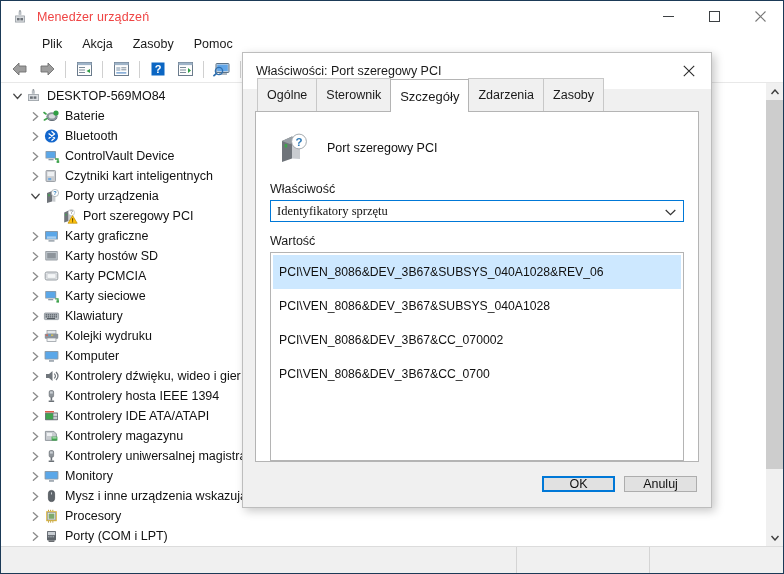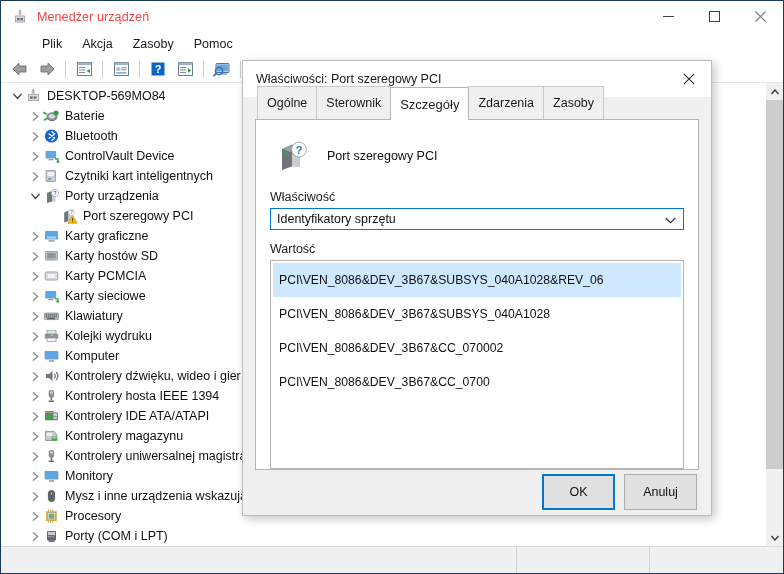--- a/index.html
+++ b/index.html
@@ -90,21 +90,21 @@
     flex:0 0 26px;height:26px;background:#f0f0f0;border-top:1px solid #dcdcdc;
     display:flex;align-items:stretch;
   }
   .sb-pane{height:100%;border-right:1px solid #d4d4d4;box-sizing:border-box;}
   .sb-pane.grow{flex:1 1 auto;}
   .sb-pane.fixed1{width:133px;}
   .sb-pane.fixed2{width:133px;border-right:none;}
 
   
   .dialog{
-    position:absolute;left:242px;top:60px;width:470px;height:456px;
+    position:absolute;left:242px;top:52px;width:470px;height:456px;
     background:#f0f0f0;
     border:1px solid #bdbdbd;
     box-sizing:border-box;
     box-shadow:3px 3px 9px rgba(0,0,0,.22);
     display:flex;flex-direction:column;
   }
   .dlg-title{
     height:36px;flex:0 0 36px;background:#fff;display:flex;align-items:center;
     position:relative;
   }
@@ -132,21 +132,21 @@
     flex:1 1 auto;background:#fff;border:1px solid #b4b4b4;
     position:relative;padding:14px 14px 0 14px;box-sizing:border-box;
   }
   .dev-head{display:flex;align-items:center;height:44px;}
   .dev-icon{width:34px;height:34px;position:relative;margin-left:6px;flex:0 0 34px;}
   .dev-name{margin-left:17px;font-size:12.5px;color:#111;}
 
   .field-label{font-size:12.5px;color:#1a1a1a;margin-top:12px;margin-bottom:4px;}
   .combo{
     height:22px;border:1px solid #0078d7;background:#fff;display:flex;align-items:center;
-    position:relative;box-sizing:border-box;
+    position:relative;box-sizing:border-box;font-family:Liberation Serif, serif;
   }
   .combo-text{font-size:12.5px;padding-left:6px;color:#111;}
   .combo-arrow{
     position:absolute;right:7px;top:0;height:22px;display:flex;align-items:center;
     color:#2b2b2b;font-size:9px;
   }
   .valbox{
     margin-top:4px;border:1px solid #b4b4b4;background:#fff;
     height:209px;box-sizing:border-box;padding:2px;overflow:hidden;
   }
@@ -154,21 +154,21 @@
     height:34px;display:flex;align-items:center;padding-left:6px;
     font-size:12.2px;color:#111;white-space:nowrap;
   }
   .val-row.sel{background:#cde8ff;}
 
   .dlg-buttons{
     flex:0 0 44px;height:44px;display:flex;align-items:center;justify-content:flex-end;
     padding-right:2px;gap:9px;
   }
   .btn{
-    width:73px;height:36px;border:1px solid #adadad;background:#e1e1e1;
+    width:73px;height:16px;border:1px solid #adadad;background:#e1e1e1;
     font-size:12.5px;color:#111;display:flex;align-items:center;justify-content:center;
     box-sizing:border-box;
   }
   .btn.default{border:2px solid #0078d7;background:#e1e1e1;}
 
   
   .ic{position:absolute;left:0;top:0;width:100%;height:100%;}
 </style>
 </head>
 <body>

